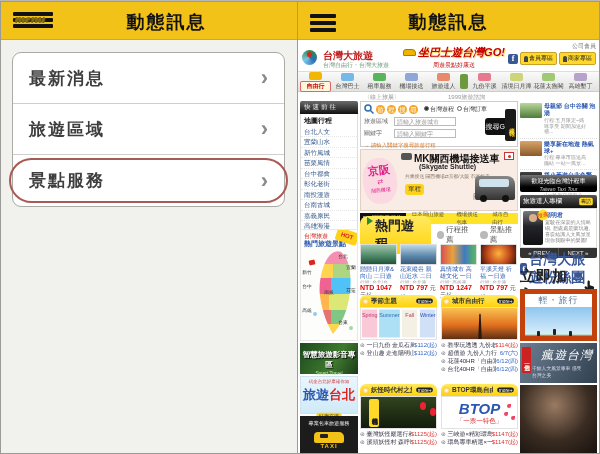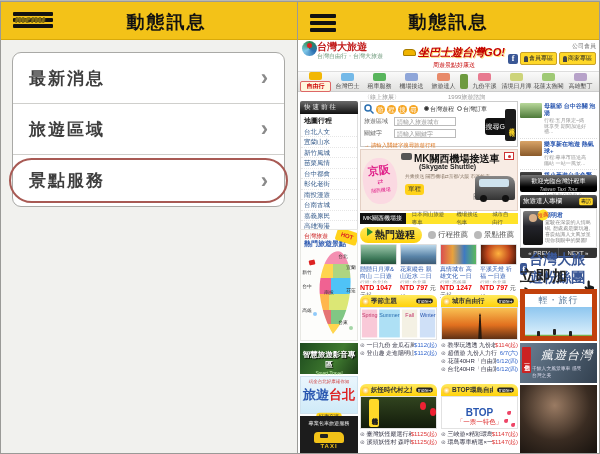--- a/index.html
+++ b/index.html
@@ -20,21 +20,21 @@
 .lp-row .chev{font-size:22px;color:#8a8a8a;font-weight:bold;line-height:1;}
 .lp-ring{position:absolute;left:-4px;right:-4px;top:3px;bottom:3px;border:2px solid #a85a54;border-radius:24px;pointer-events:none;}
 
 .panel-right{position:absolute;left:298px;top:2px;width:301px;height:451px;background:#fff;box-shadow:0 0 0 1px #9a9a97;overflow:hidden;}
 .rp-header{height:38px;background:#f3c218;position:relative;border-bottom:1px solid #d8a90a;}
 .rp-title{position:absolute;left:0;right:0;top:8px;text-align:center;font-size:18px;font-weight:bold;color:#121212;letter-spacing:2px;}
 .rp-menu{position:absolute;left:12px;top:9px;cursor:pointer;}
 .rp-menu i{display:block;width:26px;height:4px;background:#111;margin:3px 0;border-radius:1px;}
 .site{position:absolute;left:0;top:39px;width:301px;height:412px;background:#fff;overflow:hidden;}
 
-.logo{left:4px;top:0;display:flex;gap:0;align-items:flex-start;}
+.logo{left:4px;top:9px;display:flex;gap:6px;align-items:flex-start;}
 .logo-ic{width:15px;height:15px;border-radius:50%;background:conic-gradient(#2c8c4a,#2a6fb0,#7ec6e8,#2c8c4a);position:relative;}
 .logo-ic:after{content:"";position:absolute;left:5px;top:2px;width:5px;height:5px;background:#d22;border-radius:50%;}
 .logo-t1{font-size:10px;font-weight:bold;color:#c21d1d;line-height:1.1;}
 .logo-t2{font-size:6px;color:#6f9a7c;}
 .promo{left:100px;top:2px;width:112px;height:27px;text-align:center;}
 .promo-car{display:inline-block;width:13px;height:7px;background:#f0b400;border-radius:3px 4px 1px 1px;vertical-align:middle;margin-right:2px;border:1px solid #a67c00;}
 .promo-main{display:inline-block;font-size:11px;font-weight:bold;font-style:italic;color:#c40000;text-shadow:1px 1px 0 #ffe27a;vertical-align:middle;}
 .promo-sub{font-size:6px;color:#c40000;}
 .topright{right:3px;top:1px;text-align:right;}
 .corp{font-size:6px;color:#777;margin-bottom:1px;}
@@ -106,21 +106,21 @@
 .mk-price{position:absolute;left:62px;top:28px;font-size:20px;font-weight:bold;color:#e00;}
 .mk-unit{position:absolute;left:112px;top:42px;font-size:7px;color:#555;}
 .van{position:absolute;right:2px;top:26px;width:40px;height:24px;background:linear-gradient(#888,#333);border-radius:4px 8px 2px 2px;}
 .van:before{content:"";position:absolute;left:4px;top:3px;width:30px;height:8px;background:#cfe3ee;border-radius:2px;}
 .van:after{content:"";position:absolute;left:5px;bottom:-2px;width:7px;height:7px;background:#111;border-radius:50%;box-shadow:22px 0 0 #111;}
 
 .strip{left:62px;top:172px;width:158px;height:11px;background:#ffe329;display:flex;align-items:center;}
 .strip .on{background:#111;color:#fff;font-size:6px;padding:1px 3px;height:11px;line-height:9px;}
 .strip .s{font-size:6px;color:#553;padding:0 4px;transform:scale(.9);}
 .tabs{left:62px;top:186px;width:158px;height:15px;display:flex;align-items:center;gap:6px;}
-.tab1{background:linear-gradient(#ffe95e,#ffd20a);border-radius:8px;padding:1px 7px;font-size:10px;font-weight:bold;color:#222;display:flex;align-items:flex-start;gap:2px;cursor:pointer;}
+.tab1{background:linear-gradient(#ffe95e,#ffd20a);border-radius:8px;padding:1px 7px;font-size:13px;font-weight:bold;color:#222;display:flex;align-items:flex-start;gap:2px;cursor:pointer;}
 .tri{width:0;height:0;border-left:6px solid #2c8c2c;border-top:4px solid transparent;border-bottom:4px solid transparent;}
 .tab2{font-size:7.5px;color:#555;display:flex;align-items:center;gap:2px;cursor:pointer;}
 .tab-ic{width:8px;height:8px;border-radius:50%;background:#b9b9b9;}
 
 .prods{left:62px;top:203px;width:158px;height:48px;display:flex;gap:3px;}
 .prod{width:37px;background:#fff;cursor:pointer;}
 .p-img{height:21px;border-radius:1px;border:1px solid #ddd;}
 .prod:nth-child(1) .p-img{background:linear-gradient(#9fc9ad,#3e7a5a 70%,#24503a);}
 .prod:nth-child(2) .p-img{background:linear-gradient(#bcd8ea,#5a84a8 60%,#3c5a74);}
 .prod:nth-child(3) .p-img{background:linear-gradient(90deg,#d94f4f,#e8a23c,#3f7ac2,#5cb85c);}
@@ -143,21 +143,21 @@
 .seasons{display:flex;height:100%;}
 .seasons div{flex:1;font-size:6px;text-align:center;padding-top:3px;transform:scale(.9);}
 .se1{background:#f9c9d8;color:#c2366a;}.se2{background:#aee0f5;color:#2a6fb0;}
 .se3{background:#f4f1e4;color:#c2366a;}.se4{background:#cfe0f7;color:#2a57b0;}
 .tp101{background:linear-gradient(#f9c252,#e2701f 55%,#5e3015);height:100%;position:relative;}
 .tower{position:absolute;left:50%;bottom:0;width:9px;height:26px;margin-left:-4px;background:#2a1a0e;clip-path:polygon(50% 0,62% 12%,58% 12%,70% 100%,30% 100%,42% 12%,38% 12%);}
 .yokai{background:linear-gradient(#31441f,#131c0b);height:100%;position:relative;}
 .ysign{position:absolute;left:8px;top:2px;width:10px;height:28px;background:#ffd929;writing-mode:vertical-rl;font-size:6px;font-weight:bold;color:#222;text-align:center;border-radius:2px;}
 .lant{position:absolute;right:10px;top:5px;width:6px;height:8px;background:#e23;border-radius:50%;box-shadow:10px 6px 0 #e23;}
 .btopimg{background:#fff;height:100%;text-align:center;position:relative;}
-.btop-b{font-size:10px;font-weight:bold;color:#2a57b0;margin-top:10px;}
+.btop-b{font-size:15px;font-weight:bold;color:#2a57b0;margin-top:3px;font-style:italic;}
 .btop-r{font-size:6.5px;color:#d22;}
 .btop-g{font-size:6px;color:#888;transform:scale(.8);}
 .petal{position:absolute;right:6px;top:4px;width:4px;height:4px;background:#e46;border-radius:50% 0 50% 50%;box-shadow:-3px 8px 0 #e46,4px 12px 0 #e46;}
 
 .rc{left:222px;top:60px;width:77px;}
 .news{display:flex;gap:2px;border-bottom:1px dotted #ddd;padding:2px 0;cursor:pointer;}
 .n-img{width:22px;height:15px;border-radius:1px;flex:none;}
 .news:nth-child(1) .n-img{background:linear-gradient(#b8d89a,#4e7a3a);}
 .news:nth-child(2) .n-img{background:linear-gradient(#d9a468,#8a5a2a);}
 .news:nth-child(3) .n-img{background:linear-gradient(#444,#111 70%);box-shadow:inset 0 -4px 0 #d8b018;}

